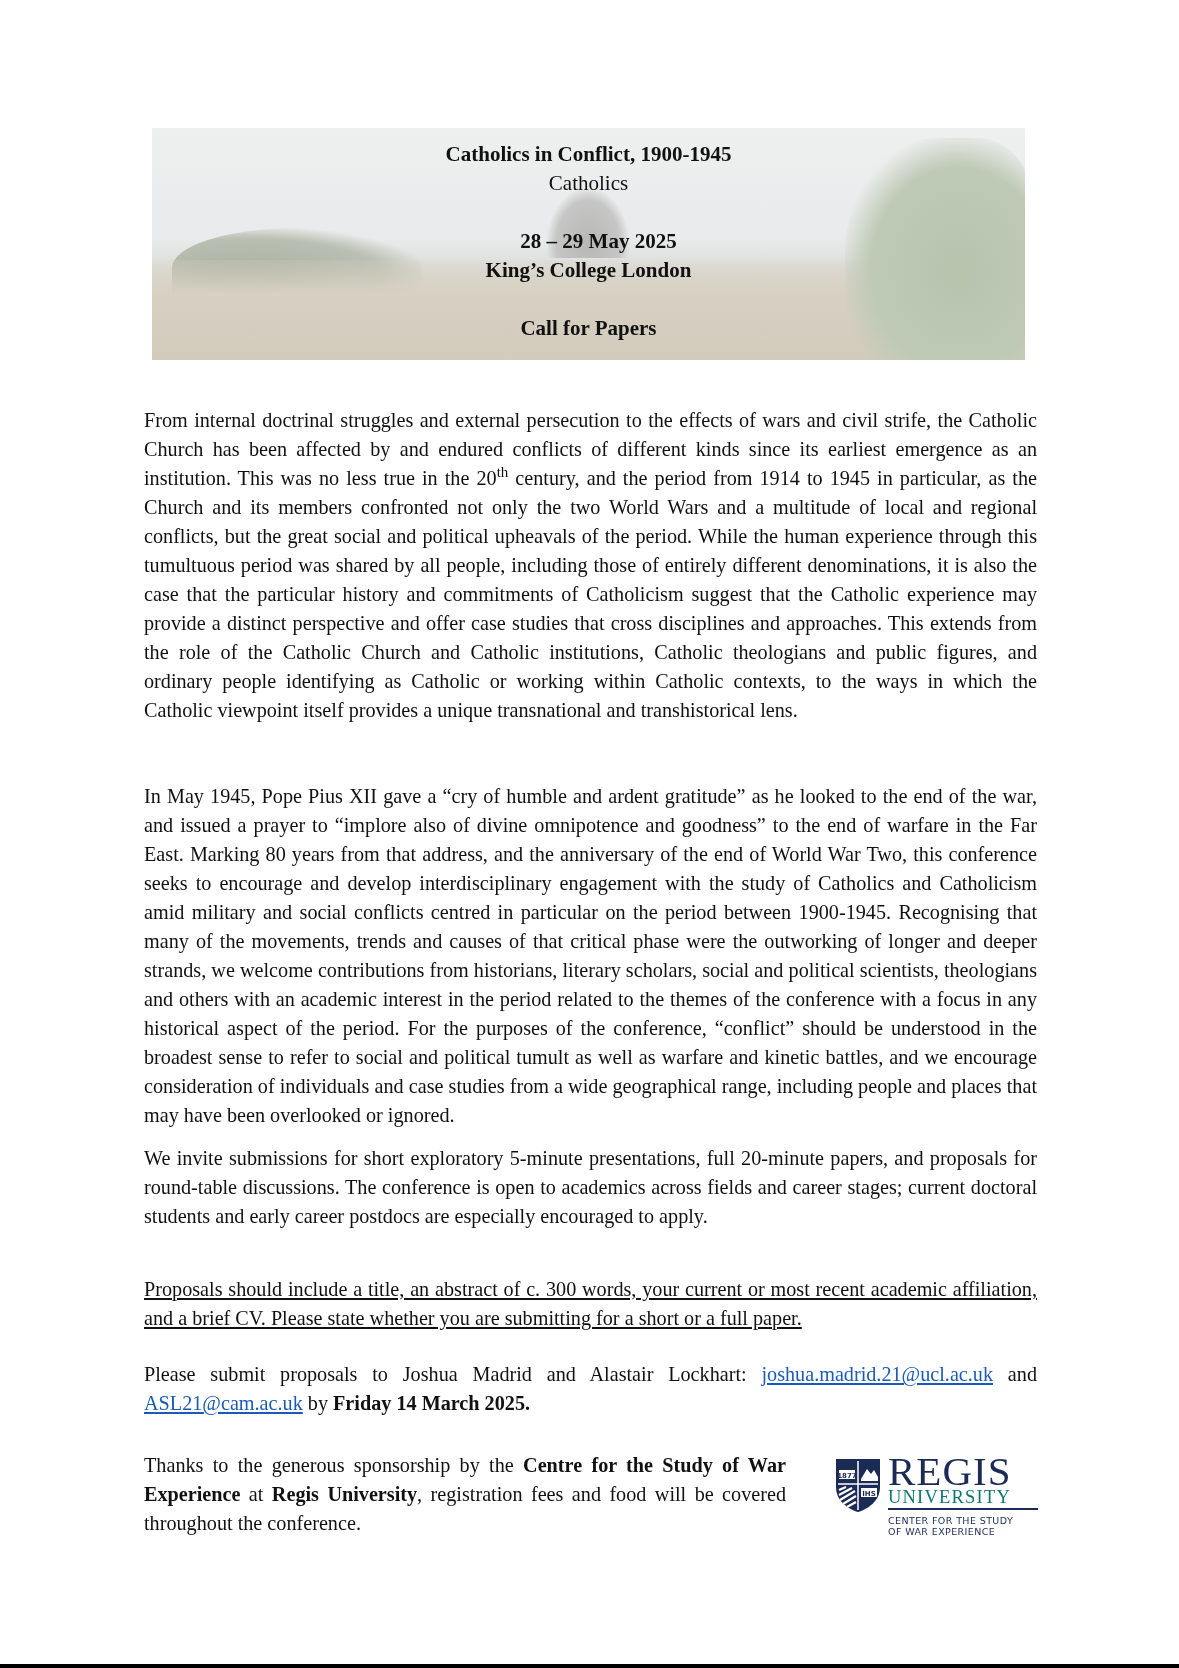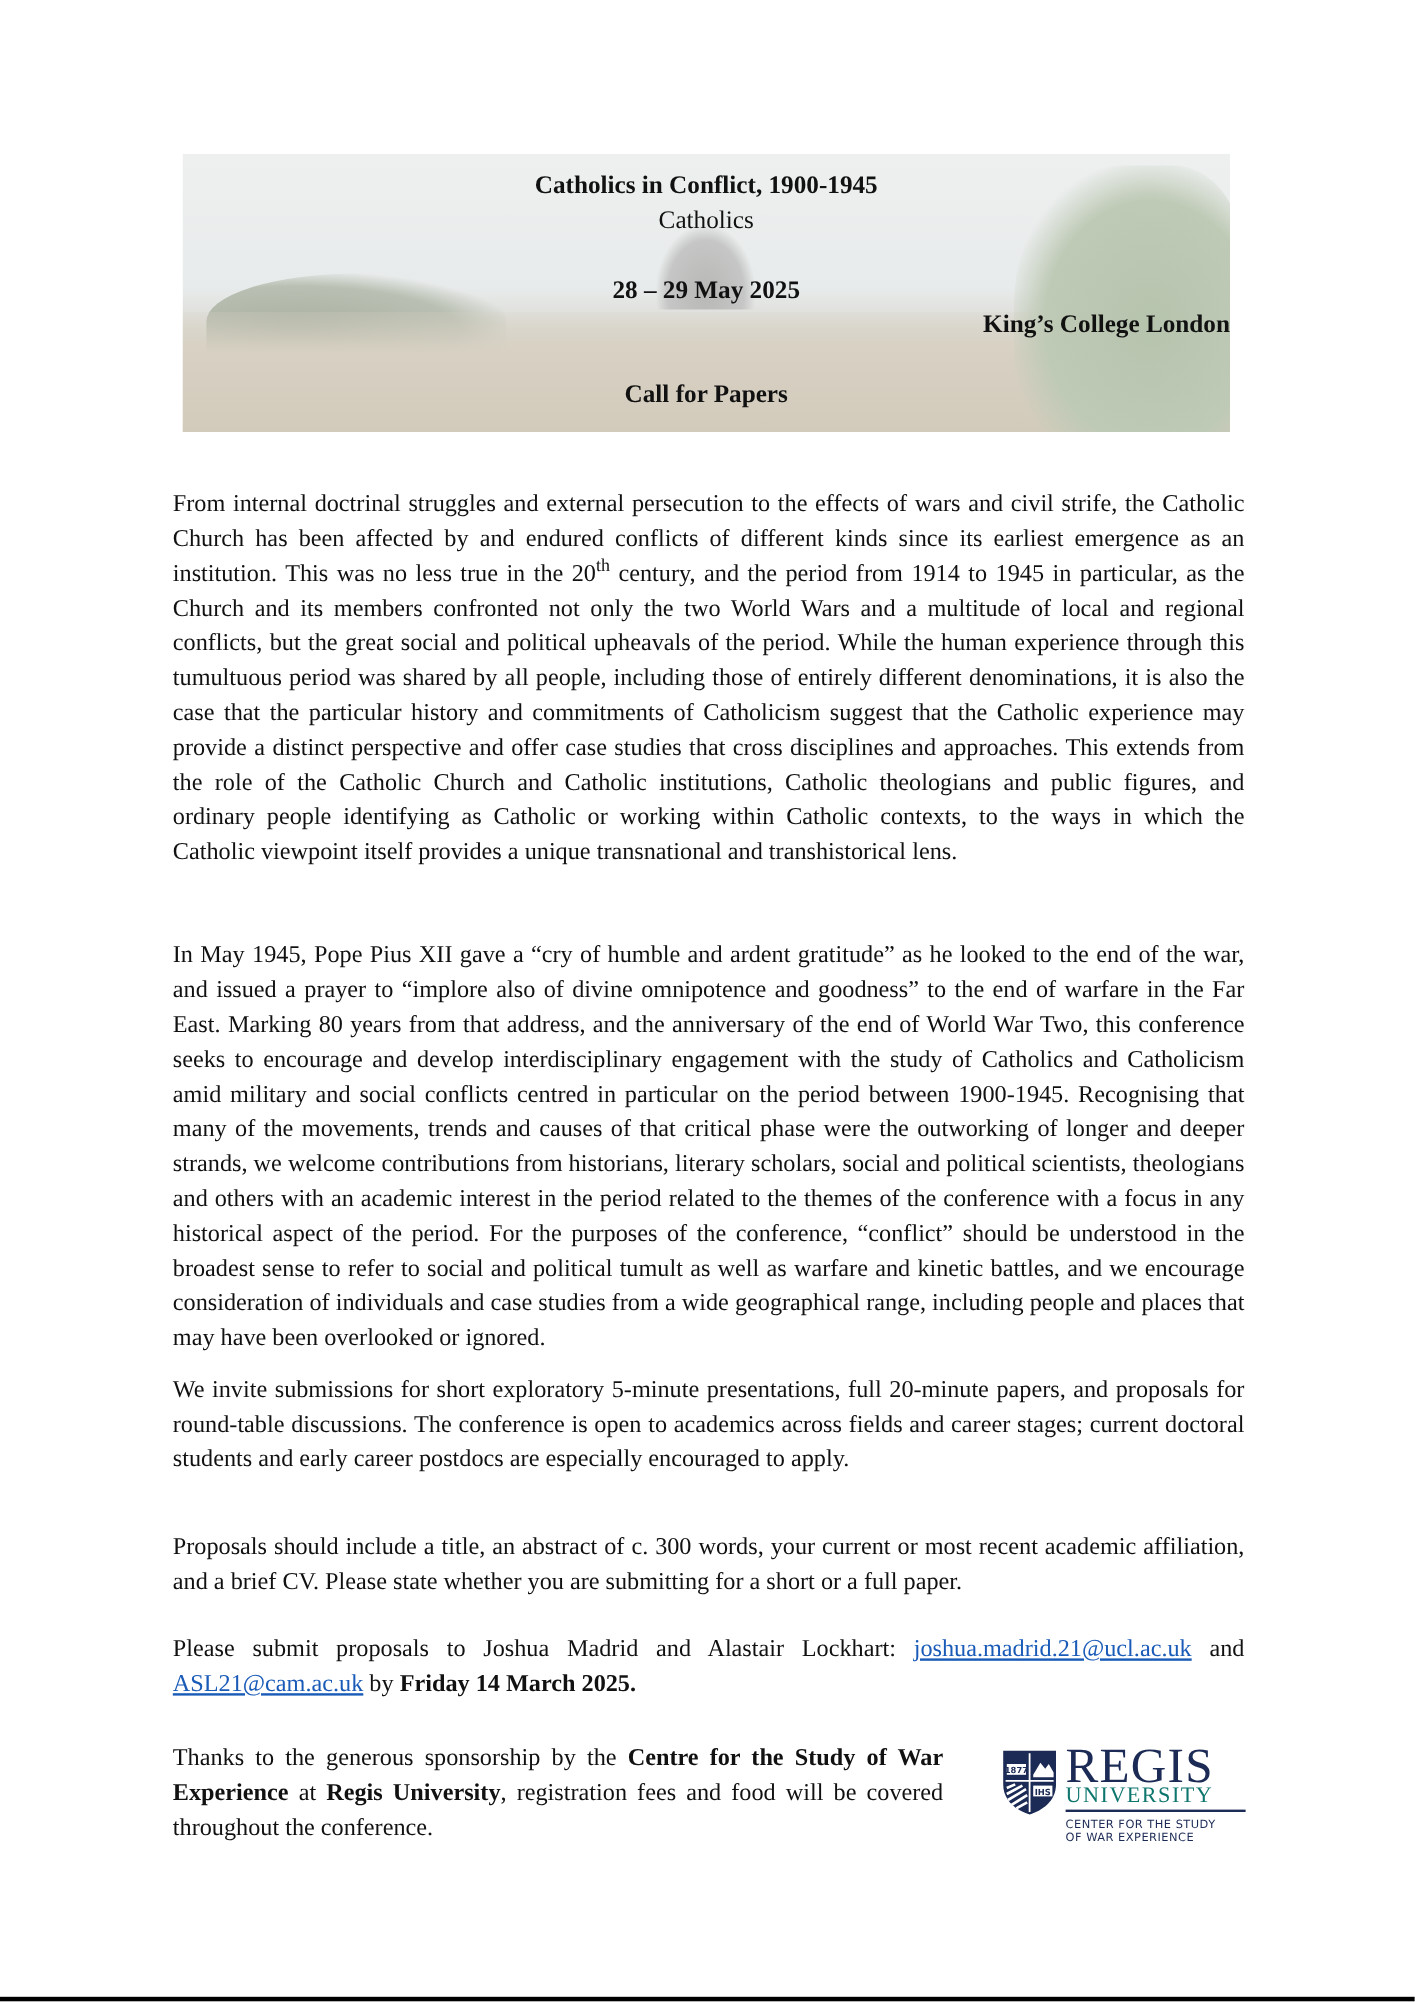--- a/index.html
+++ b/index.html
@@ -49,21 +49,21 @@
     position: absolute; left: 144px; width: 893px;
     font-size: 20.2px; line-height: 29px; text-align: justify; color: #111;
   }
   .para sup { font-size: 15px; line-height: 0; vertical-align: 8px; }
   .para b { font-weight: bold; }
   .link { color: #1a5bb8; text-decoration: underline; text-underline-offset: 2px; }
 
   #p1 { top: 406px; }
   #p2 { top: 782px; }
   #p3 { top: 1144px; }
-  #p4 { top: 1275px; }
+  #p4 { top: 1275px; text-decoration: underline; }
   #p5 { top: 1360px; }
   #p6 { top: 1451px; width: 642px; }
 
   
   .logo {
     position: absolute; left: 834px; top: 1455px; width: 204px; height: 86px;
     color: #1c2b55;
   }
   .logo .shield {
     position: absolute; left: 0; top: 2px; width: 48px; height: 56px;
@@ -95,22 +95,22 @@
 
   <div class="banner">
     <div class="trees-left"></div>
     <div class="dome"></div>
     <div class="city"></div>
     <div class="tree-right"></div>
   </div>
   <div class="banner lines" style="background:none;-webkit-mask-image:none;mask-image:none;">
     <div class="banner-line bold" style="top:12px;">Catholics in Conflict, 1900-1945</div>
     <div class="banner-line" style="top:41px;">Catholics</div>
-    <div class="banner-line bold" style="top:99px;">28 – 29 May 2025</div>
-    <div class="banner-line bold" style="top:128px;text-align:right;">King’s College London</div>
+    <div class="banner-line bold" style="top:99px;margin-left:10px;">28 – 29 May 2025</div>
+    <div class="banner-line bold" style="top:128px;">King’s College London</div>
     <div class="banner-line bold" style="top:186px;">Call for Papers</div>
   </div>
 
   <div class="para" id="p1"><span>From internal doctrinal struggles and external persecution to the effects of wars and civil strife, the Catholic Church has been affected by and endured conflicts of different kinds since its earliest emergence as an institution. This was no less true in the 20</span><sup>th</sup><span> century, and the period from 1914 to 1945 in particular, as the Church and its members confronted not only the two World Wars and a multitude of local and regional conflicts, but the great social and political upheavals of the period. While the human experience through this tumultuous period was shared by all people, including those of entirely different denominations, it is also the case that the particular history and commitments of Catholicism suggest that the Catholic experience may provide a distinct perspective and offer case studies that cross disciplines and approaches. This extends from the role of the Catholic Church and Catholic institutions, Catholic theologians and public figures, and ordinary people identifying as Catholic or working within Catholic contexts, to the ways in which the Catholic viewpoint itself provides a unique transnational and transhistorical lens.</span></div>
 
   <div class="para" id="p2">In May 1945, Pope Pius XII gave a “cry of humble and ardent gratitude” as he looked to the end of the war, and issued a prayer to “implore also of divine omnipotence and goodness” to the end of warfare in the Far East. Marking 80 years from that address, and the anniversary of the end of World War Two, this conference seeks to encourage and develop interdisciplinary engagement with the study of Catholics and Catholicism amid military and social conflicts centred in particular on the period between 1900-1945. Recognising that many of the movements, trends and causes of that critical phase were the outworking of longer and deeper strands, we welcome contributions from historians, literary scholars, social and political scientists, theologians and others with an academic interest in the period related to the themes of the conference with a focus in any historical aspect of the period. For the purposes of the conference, “conflict” should be understood in the broadest sense to refer to social and political tumult as well as warfare and kinetic battles, and we encourage consideration of individuals and case studies from a wide geographical range, including people and places that may have been overlooked or ignored.</div>
 
   <div class="para" id="p3">We invite submissions for short exploratory 5-minute presentations, full 20-minute papers, and proposals for round-table discussions. The conference is open to academics across fields and career stages; current doctoral students and early career postdocs are especially encouraged to apply.</div>
 
   <div class="para" id="p4">Proposals should include a title, an abstract of c. 300 words, your current or most recent academic affiliation, and a brief CV. Please state whether you are submitting for a short or a full paper.</div>

